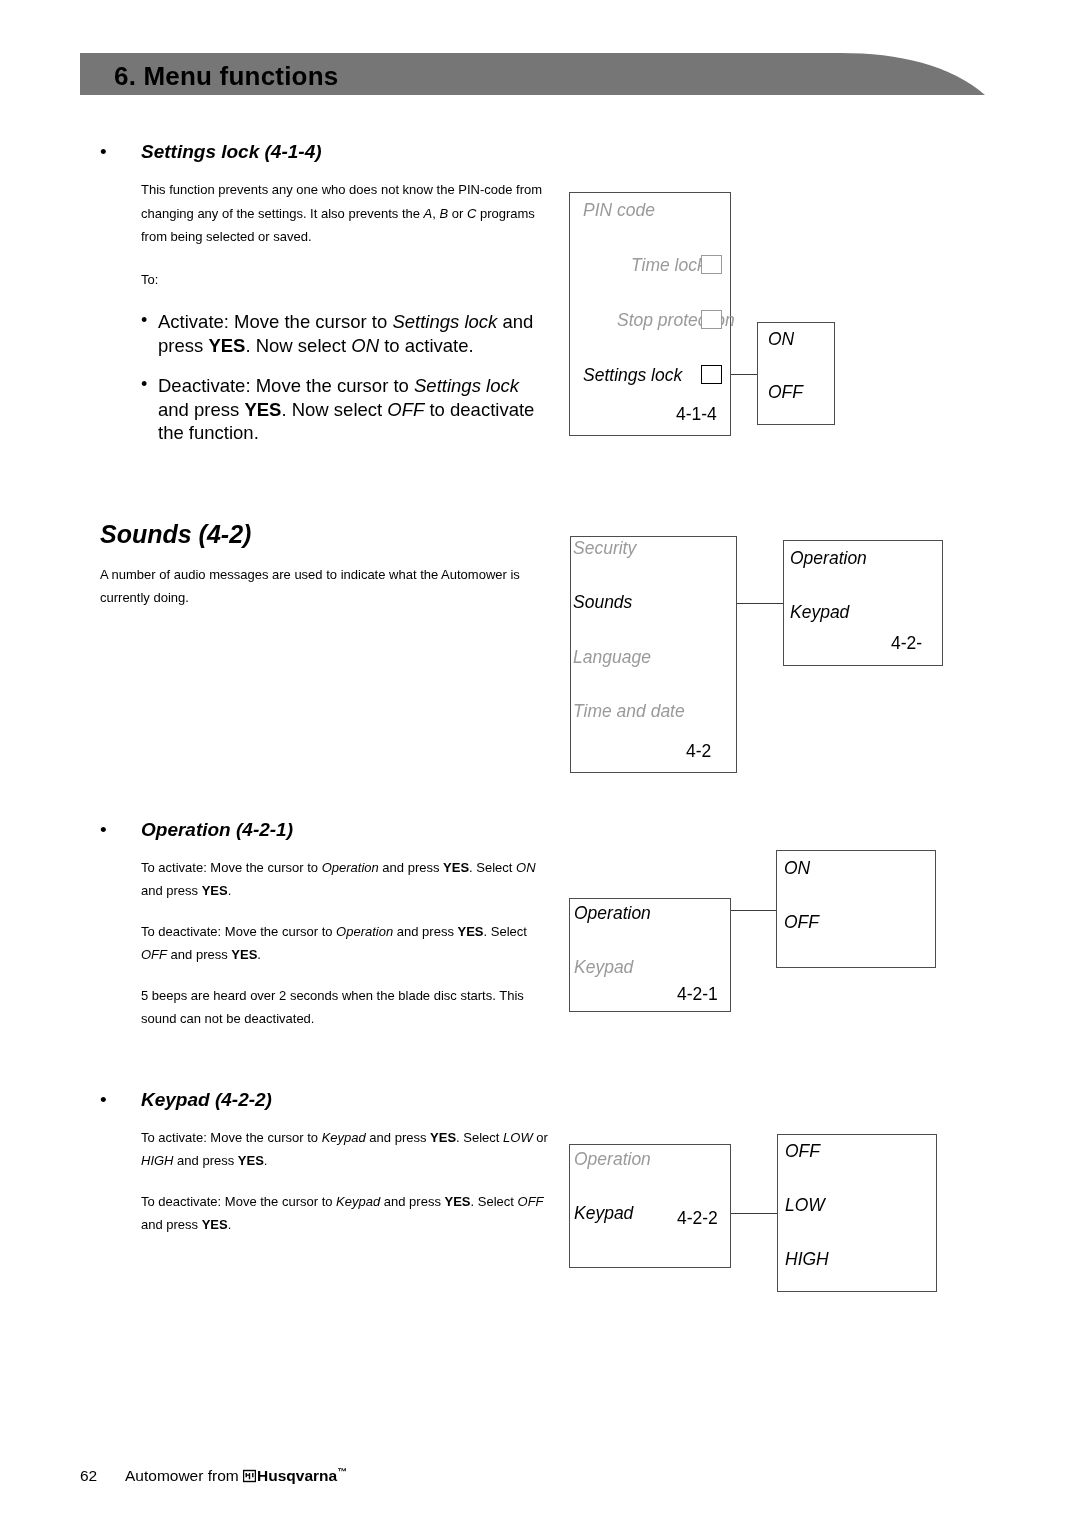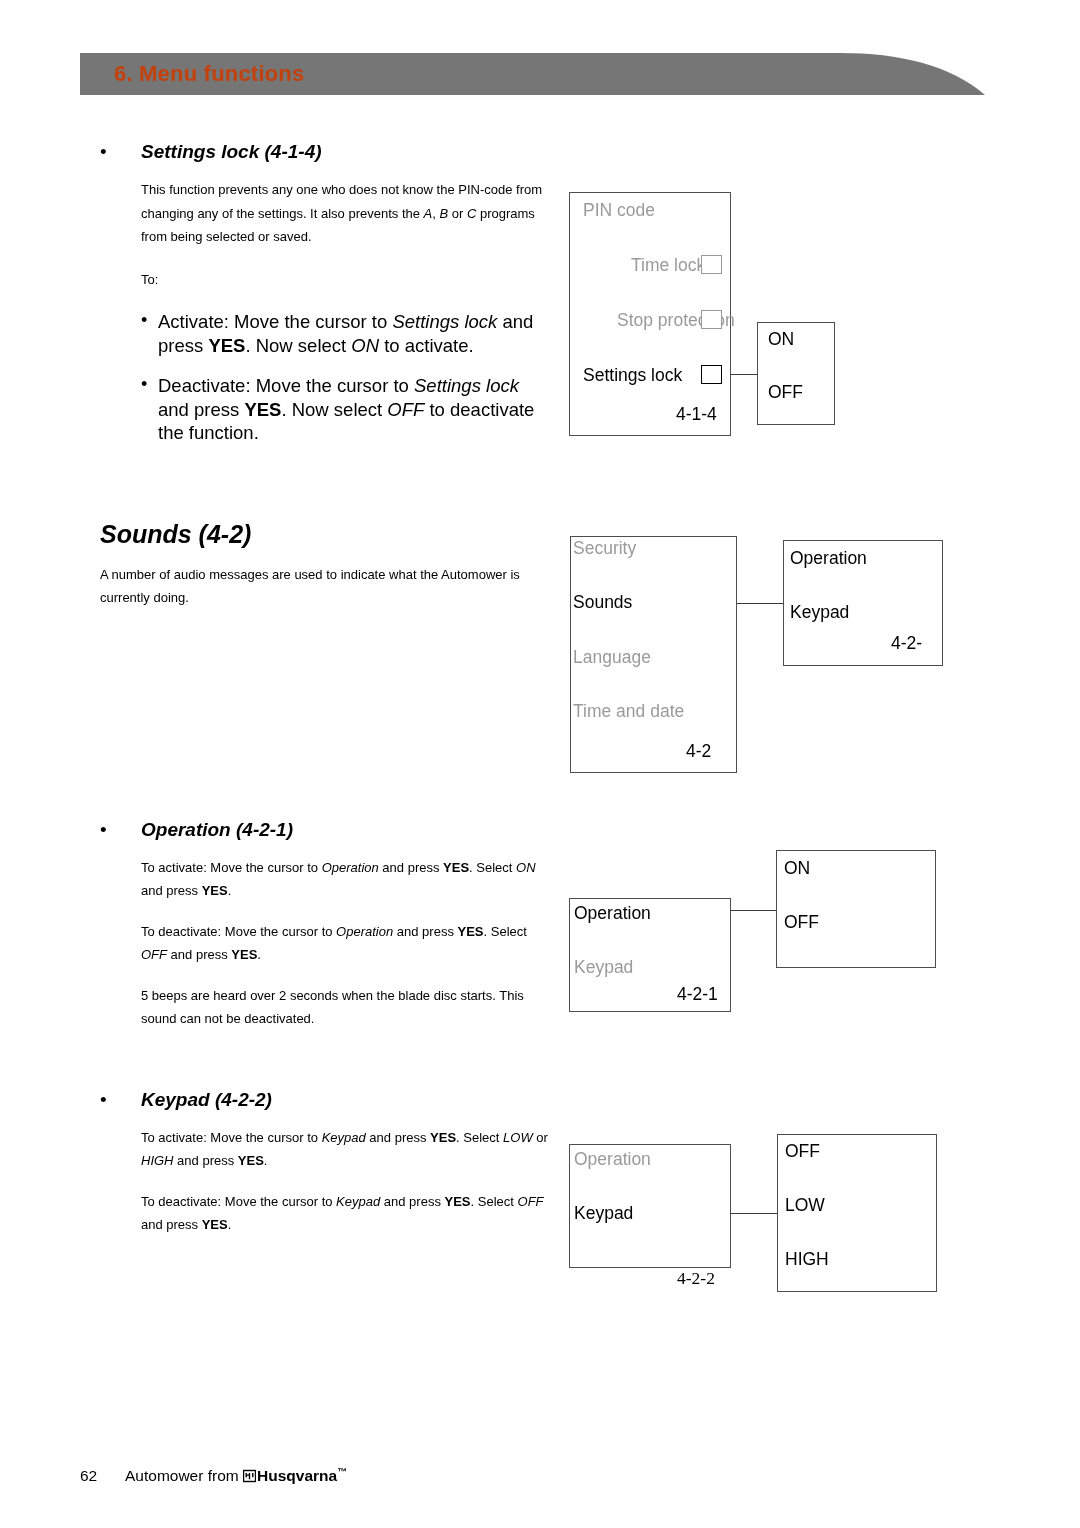--- a/index.html
+++ b/index.html
@@ -8,21 +8,21 @@
     font-family:"Liberation Sans","DejaVu Sans",sans-serif;
     color:#000;position:relative;overflow:hidden;
   }
   .page{position:absolute;left:0;top:0;width:1080px;height:1528px;}
 
   
   .header-wrap{position:absolute;left:80px;top:53px;width:920px;height:42px;}
   .header-svg{position:absolute;left:0;top:0;}
   .header-title{
     position:absolute;left:34px;top:8px;
-    font-size:22px;font-weight:bold;color:#c2410c;letter-spacing:.2px;
+    font-size:26px;font-weight:bold;color:#000000;letter-spacing:.2px;
   }
 
   
   .col-left{position:absolute;left:100px;top:140px;width:448px;}
 
   .sub-head{position:relative;margin:0 0 14px 0;min-height:24px;}
   .sub-head .bullet{
     position:absolute;left:0;top:2px;font-size:19px;line-height:19px;color:#000;
   }
   .sub-head .sh-text{
@@ -50,21 +50,21 @@
   i.it{font-style:italic;}
   b.bd{font-weight:bold;}
 
   
   .diagram{position:absolute;}
   .mbox{
     position:absolute;border:1.3px solid #4d4d4d;background:#fff;
     box-sizing:border-box;
   }
   .mitem{
-    position:absolute;font-size:17.5px;line-height:20px;
+    position:absolute;font-style:italic;font-size:17.5px;line-height:20px;
     white-space:nowrap;
   }
   .mitem.dim{color:#9a9a9a;}
   .mitem.on{color:#000;}
   .mcode{
     position:absolute;font-size:17.5px;line-height:20px;color:#000;
     font-style:normal;white-space:nowrap;
   }
   .chk{
     position:absolute;width:21px;height:19px;box-sizing:border-box;
@@ -197,21 +197,21 @@
     <div class="mbox" style="left:776px;top:850px;width:160px;height:118px;"></div>
     <div class="mitem on" style="left:784px;top:858px;">ON</div>
     <div class="mitem on" style="left:784px;top:912px;">OFF</div>
   </div>
 
   <div class="diagram" style="left:0;top:0;width:1080px;height:1528px;">
 
     <div class="mbox" style="left:569px;top:1144px;width:162px;height:124px;"></div>
     <div class="mitem dim" style="left:574px;top:1149px;">Operation</div>
     <div class="mitem on" style="left:574px;top:1203px;">Keypad</div>
-    <div class="mcode" style="left:677px;top:1268px;font-family:Liberation Serif, serif;">4-2-2</div>
+    <div class="mcode" style="left:677px;top:1208px;">4-2-2</div>
 
     <div class="connector" style="left:731px;top:1213px;width:46px;"></div>
 
     <div class="mbox" style="left:777px;top:1134px;width:160px;height:158px;"></div>
     <div class="mitem on" style="left:785px;top:1141px;">OFF</div>
     <div class="mitem on" style="left:785px;top:1195px;">LOW</div>
     <div class="mitem on" style="left:785px;top:1249px;">HIGH</div>
   </div>
 
   <div class="footer">

